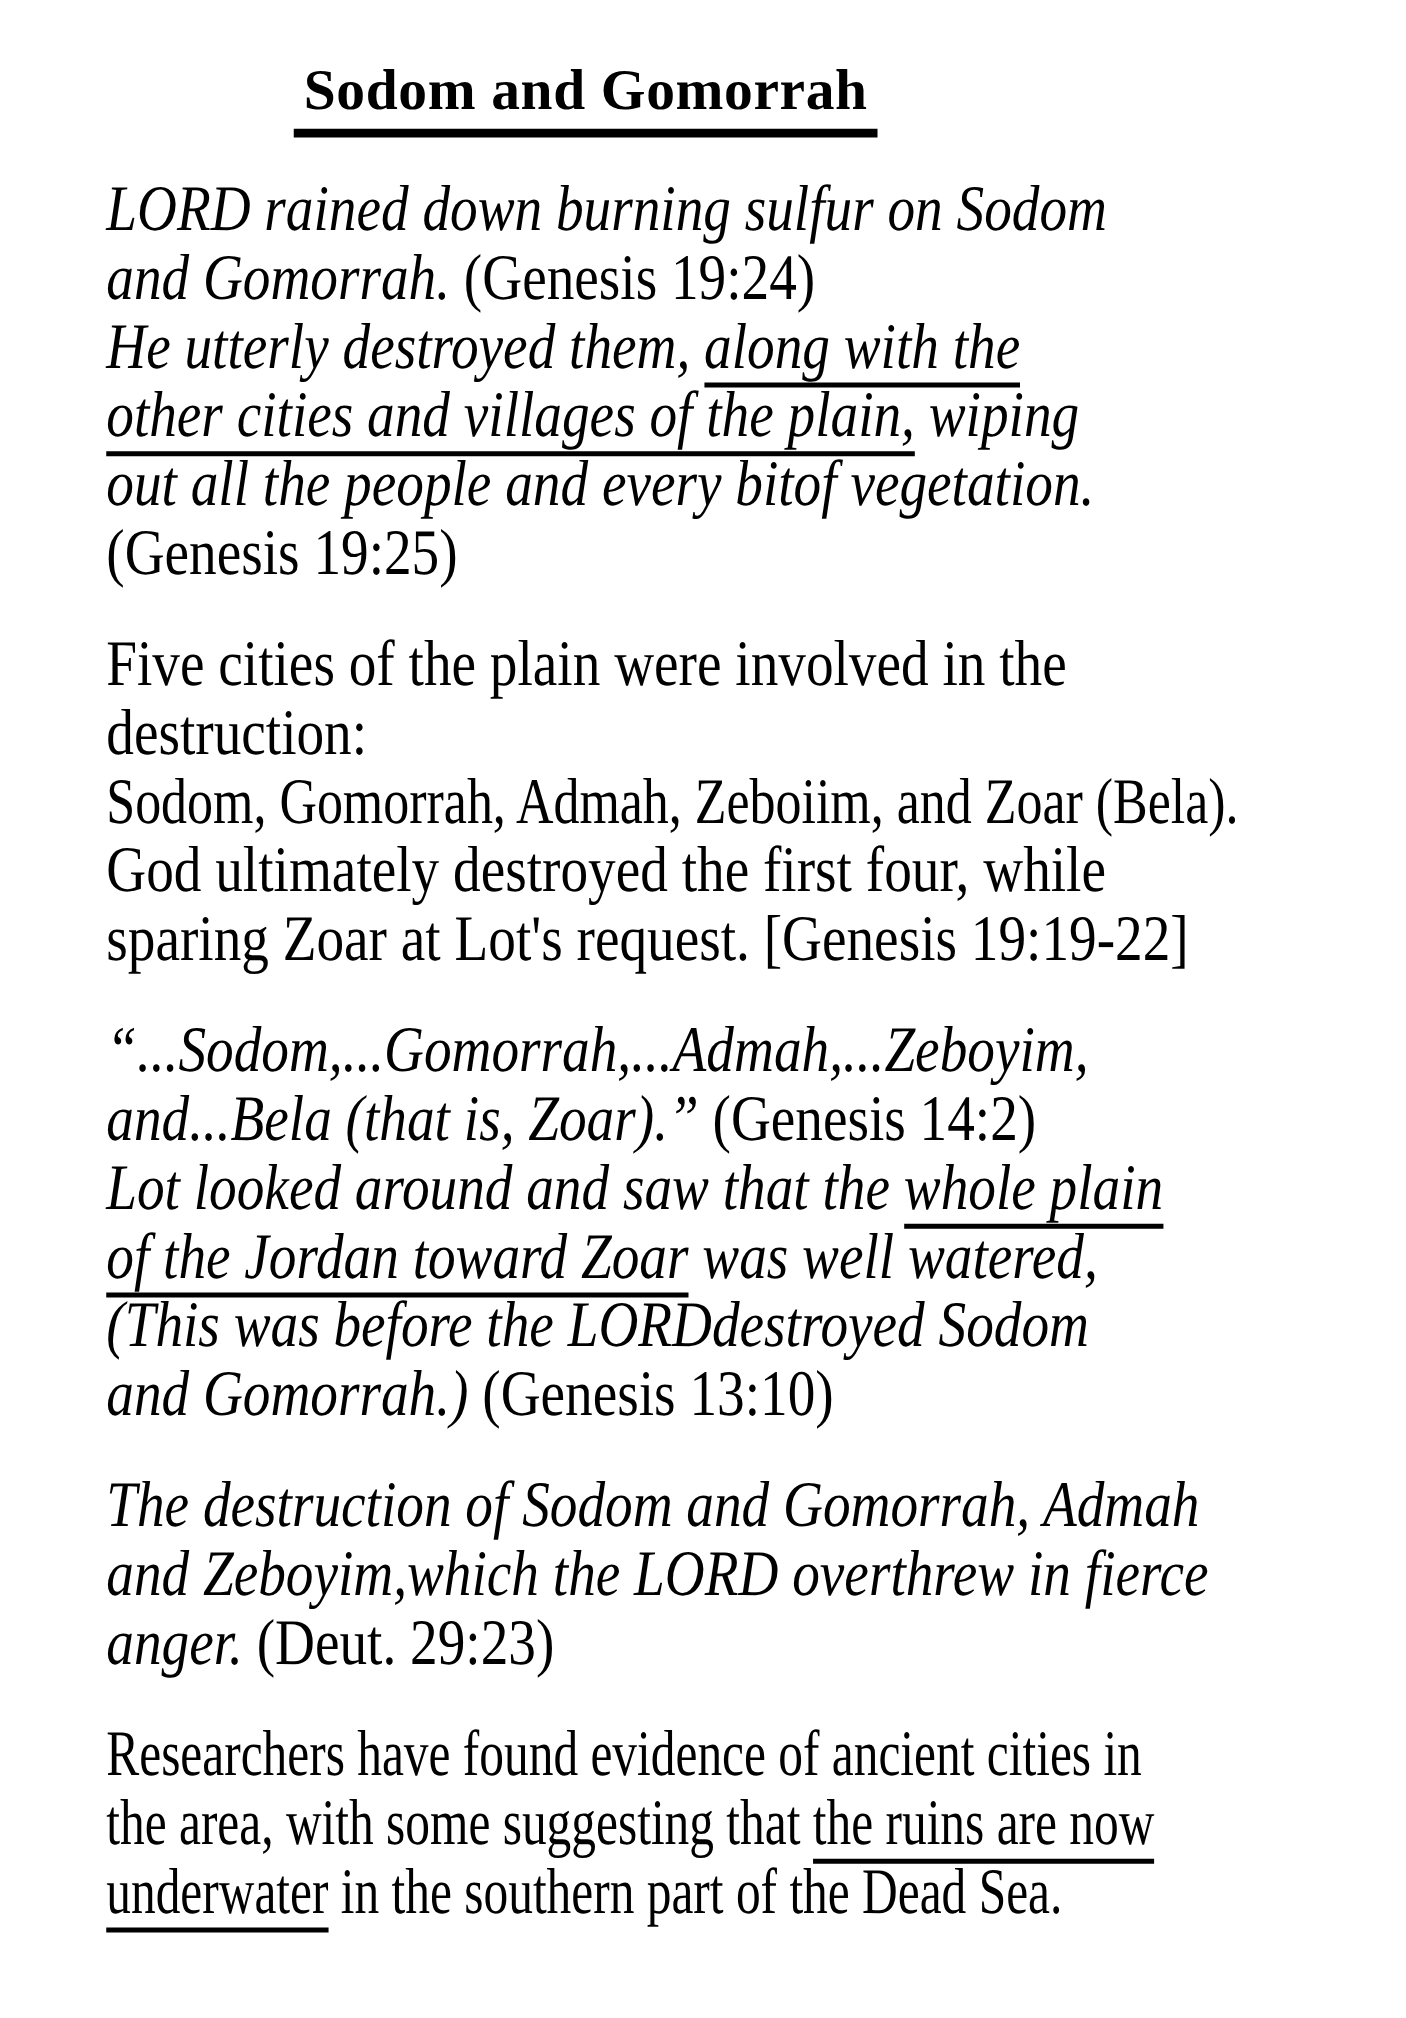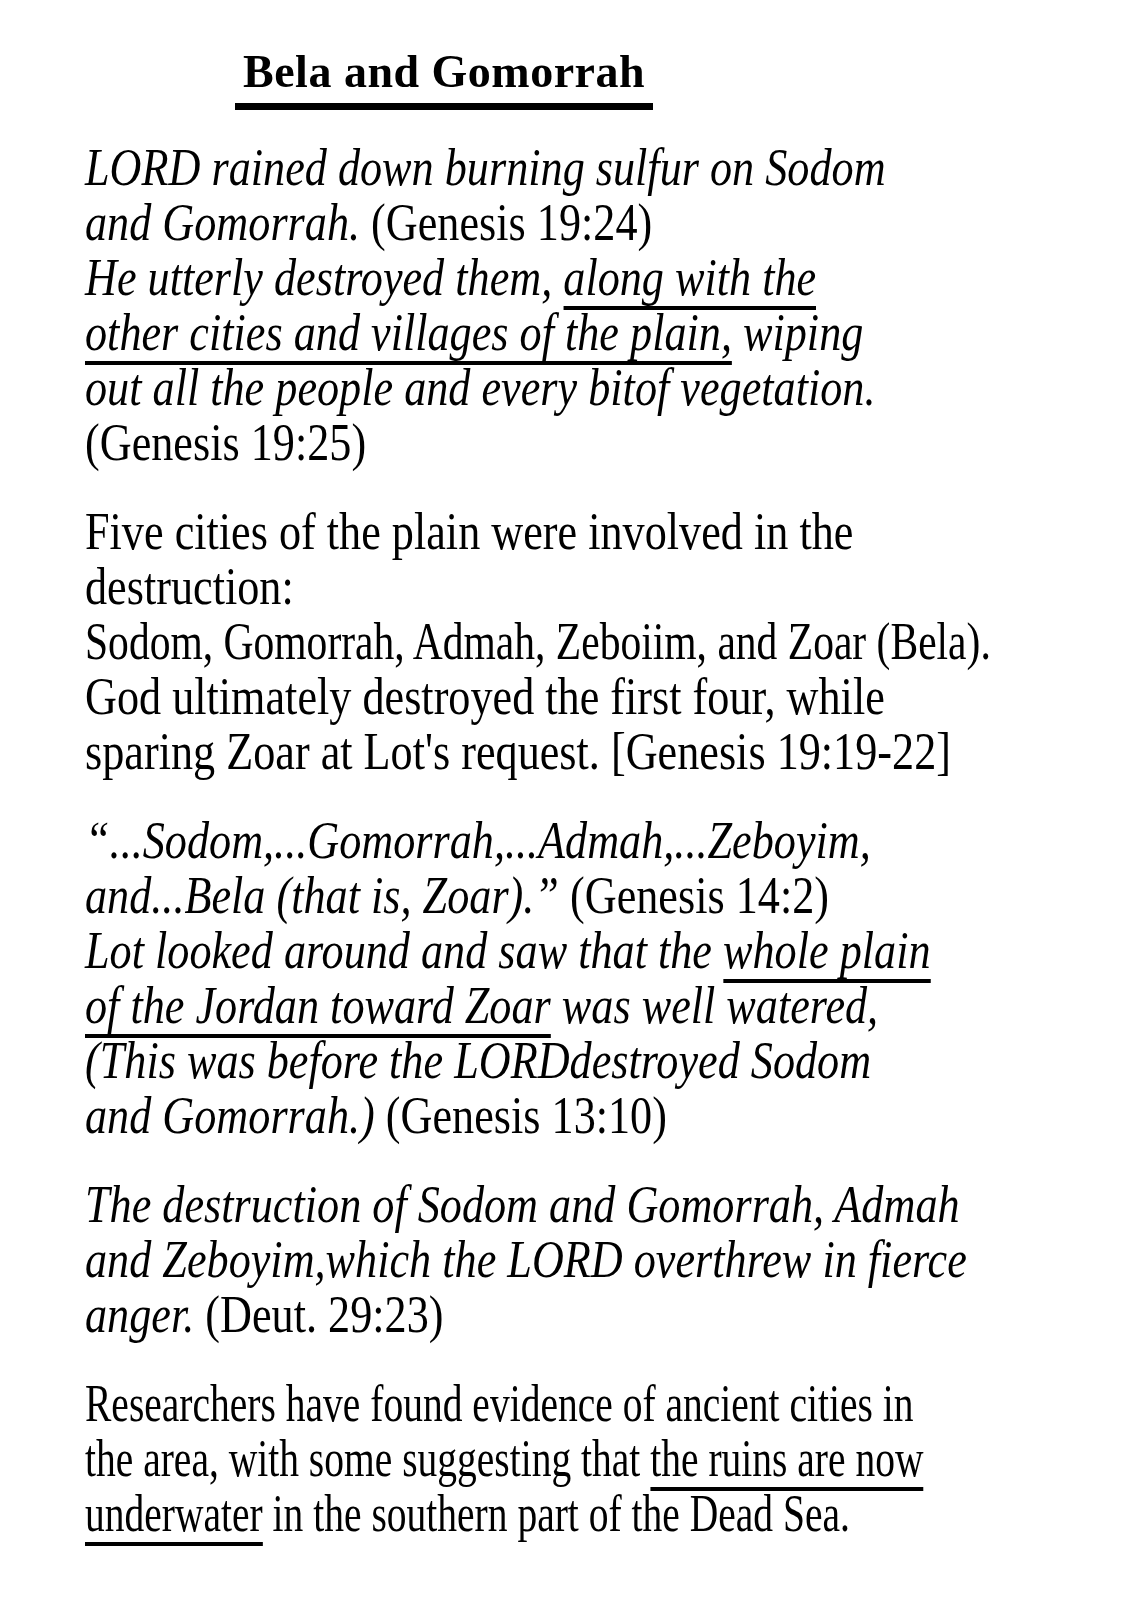--- a/index.html
+++ b/index.html
@@ -46,21 +46,21 @@
     transform-origin: 0 0;
   }
   span.it { font-style: italic; }
   span.ul { border-bottom: 4px solid currentColor; }
 </style>
 </head>
 <body>
 
 <div class="page" style="background: rgb(255, 255, 255); color: rgb(0, 0, 0);">
   <div class="content">
-    <h1 class="title">Bela and Gomorrah</h1>
+    <h1 class="title">Sodom and Gomorrah</h1>
     <div>
         <div class="para">
           <div class="line"><span class="it">LORD rained down burning sulfur on Sodom</span></div>
           <div class="line"><span class="it">and Gomorrah.</span><span class=""> (Genesis 19:24)</span></div>
           <div class="line"><span class="it">He utterly destroyed them, </span><span class="it ul">along with the</span></div>
           <div class="line"><span class="it ul">other cities and villages of the plain,</span><span class="it"> wiping</span></div>
           <div class="line"><span class="it">out all the people and every bitof vegetation.</span></div>
           <div class="line"><span class="">(Genesis 19:25)</span></div>
         </div>
         <div class="para">

